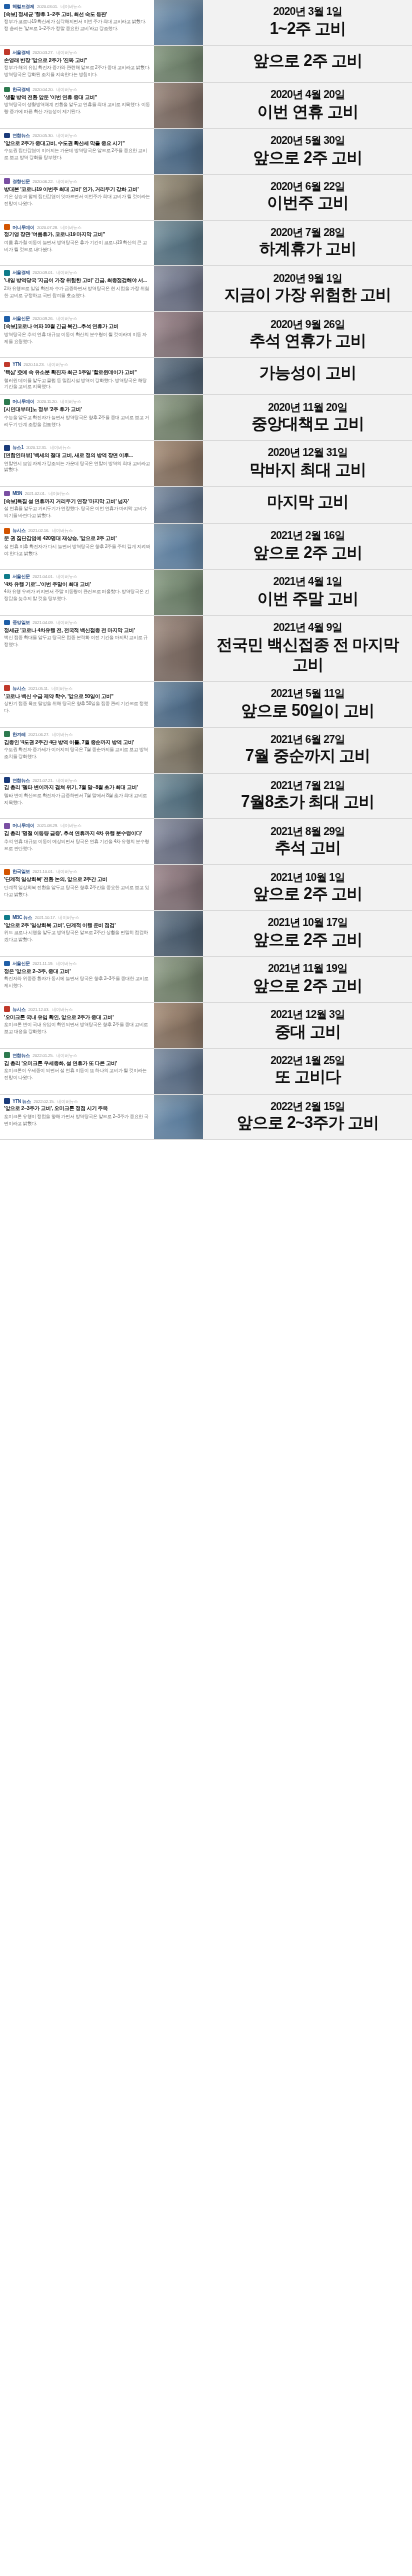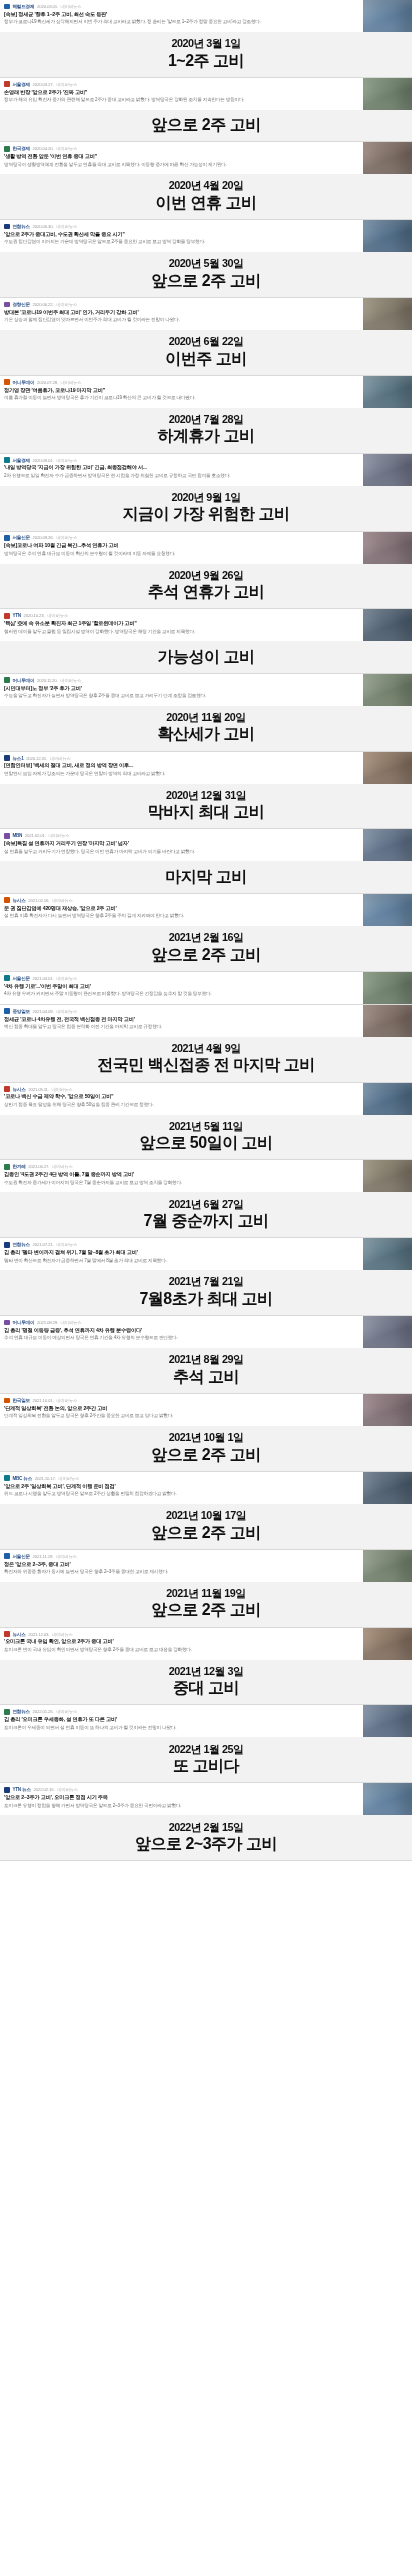--- a/index.html
+++ b/index.html
@@ -15,21 +15,21 @@
     display: flex;
     flex-direction: column;
   }
 
   .item {
     position: relative;
     width: 412px;
     border-bottom: 0.5px solid #d9d9d9;
     background: #fff;
     display: flex;
-    flex-direction: column;
+    flex-direction: row;
     overflow: hidden;
   }
 
   .item-inner {
     display: flex;
     flex-direction: row;
     align-items: stretch;
     width: 100%;
   }
 
@@ -346,21 +346,21 @@
         </div>
         <div class="headline">[시민대부터]노 정부 '2주 후가 고비'</div>
         <div class="summary">수능을 앞두고 확진자가 늘면서 방역당국은 향후 2주를 중대 고비로 보고 거리두기 단계 조정을 검토했다.</div>
       </div>
       <div class="thumb">
         <span class="ph" style="background: linear-gradient(160deg, rgb(167, 181, 159) 0%, rgb(114, 128, 107) 55%, rgb(114, 128, 107) 100%); box-shadow: rgba(0, 0, 0, 0.18) -11.3px 5.2px 13.4px inset, rgba(255, 255, 255, 0.12) 9.3px -6.2px 15.5px inset;"></span>
       </div>
     </div>
     <div class="caption-band">
       <div class="caption-line1">2020년 11월 20일</div>
-      <div class="caption-line2">확산세가 고비</div>
+      <div class="caption-line2">중앙대책모 고비</div>
     </div>
   </div>
 
   <div class="item">
     <div class="item-inner">
       <div class="text-col">
         <div class="meta-row">
           <span class="press-logo" style="background: rgb(27, 59, 122);"></span>
           <span class="press-name">뉴스1</span>
           <span class="meta-date">2020.12.31.</span>
@@ -431,20 +431,24 @@
           <span class="meta-date">2021.04.01.</span>
           <span class="meta-extra">네이버뉴스</span>
         </div>
         <div class="headline">'4차 유행 기로'...'이번 주말이 최대 고비'</div>
         <div class="summary">4차 유행 우려가 커지면서 주말 이동량이 관건으로 떠올랐다. 방역당국은 긴장감을 늦추지 말 것을 당부했다.</div>
       </div>
       <div class="thumb">
         <span class="ph" style="background: linear-gradient(160deg, rgb(156, 176, 150) 0%, rgb(109, 127, 106) 55%, rgb(109, 127, 106) 100%); box-shadow: rgba(0, 0, 0, 0.18) -11.3px 5.2px 13.4px inset, rgba(255, 255, 255, 0.12) 9.3px -6.2px 15.5px inset;"></span>
       </div>
     </div>
+    <div class="caption-band">
+      <div class="caption-line1">2021년 4월 1일</div>
+      <div class="caption-line2">이번 주말 고비</div>
+    </div>
   </div>
 
   <div class="item">
     <div class="item-inner">
       <div class="text-col">
         <div class="meta-row">
           <span class="press-logo" style="background: rgb(31, 95, 168);"></span>
           <span class="press-name">중앙일보</span>
           <span class="meta-date">2021.04.09.</span>
           <span class="meta-extra">네이버뉴스</span>

